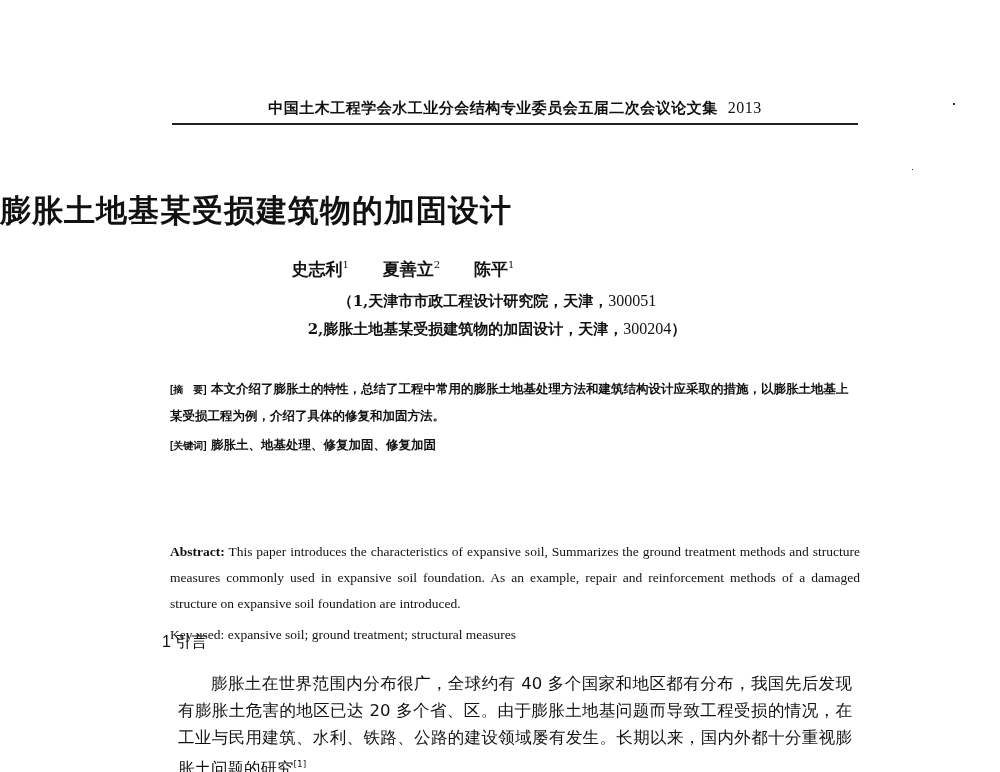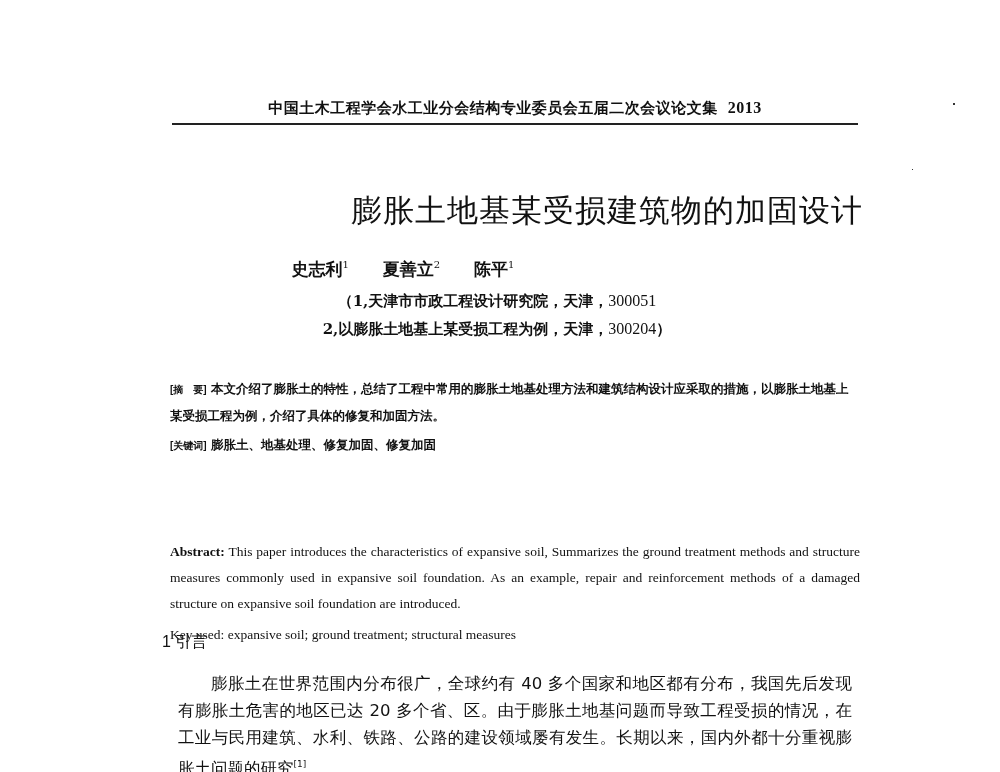--- a/index.html
+++ b/index.html
@@ -1,20 +1,20 @@
 <!DOCTYPE html>
 <html><head>
 <meta charset="utf-8">
 <style>
   html, body { margin:0; padding:0; background:#ffffff; }
   body { width:1000px; height:772px; position:relative; overflow:hidden; font-family:"DejaVu Serif", serif; color:#111; }
   .header { position:absolute; left:172px; top:99px; width:686px; text-align:center; font-size:15px; font-weight:bold; letter-spacing:0.5px; }
-  .header .year { font-family:"Liberation Serif", serif; font-weight:bold; font-size:16px; margin-left:10px; }
+  .header .year { font-family:"Liberation Serif", serif; font-weight:normal; font-size:16px; margin-left:10px; }
   .header-rule { position:absolute; left:172px; top:123px; width:686px; height:2px; background:#222; }
-  .title { position:absolute; left:0; width:863px; top:190px; text-align:right; font-family:"DejaVu Sans", sans-serif; font-weight:normal; font-size:31px; letter-spacing:1px; }
+  .title { position:absolute; left:0; width:863px; top:190px; text-align:left; font-family:"DejaVu Sans", sans-serif; font-weight:bold; font-size:31px; letter-spacing:1px; }
   .authors { position:absolute; left:0; width:806px; top:258px; text-align:center; font-size:17px; font-weight:bold; }
   .authors span.a { margin:0 14px; }
   .authors sup { font-size:10px; font-weight:normal; }
   .affil { position:absolute; left:0; width:994px; text-align:center; font-size:15px; font-weight:bold; }
   .affil .n { font-family:"Liberation Serif", serif; font-weight:normal; font-size:16px; }
   .cn-abs { position:absolute; left:170px; width:690px; font-size:12.5px; font-weight:bold; line-height:26px; }
   .cn-abs .lbl { font-family:Liberation Sans, sans-serif; font-size:10px; }
   .en-abs { position:absolute; left:170px; width:690px; font-family:"Liberation Serif", serif; font-size:13.5px; line-height:26px; text-align:justify;margin-top:44px; }
   .en-abs .lbl { font-weight:bold; }
   .section { position:absolute; left:162px; top:632px; font-family:Liberation Sans, sans-serif; font-size:16px; }
@@ -36,21 +36,21 @@
 <div class="authors">
   <span class="a"><span>史志利</span><sup>1</sup></span>
   <span class="a"><span>夏善立</span><sup>2</sup></span>
   <span class="a"><span>陈平</span><sup>1</sup></span>
 </div>
 
 <div class="affil" style="top:292px">
   <span>（1,</span><span>天津市市政工程设计研究院，天津，</span><span class="n">300051</span><span></span>
 </div>
 <div class="affil" style="top:320px">
-  <span>2,</span><span>以膨胀土地基上某受损工程为例，天津，</span><span class="n">300204</span><span>）</span>
+  <span>2,</span><span>膨胀土地基某受损建筑物的加固设计，天津，</span><span class="n">300204</span><span>）</span>
 </div>
 
 <div class="cn-abs" style="top:376px">
   <span class="lbl">[摘　要]</span>
   <span>本文介绍了膨胀土的特性，总结了工程中常用的膨胀土地基处理方法和建筑结构设计应采取的措施，以膨胀土地基上某受损工程为例，介绍了具体的修复和加固方法。</span>
 </div>
 <div class="cn-abs" style="top:432px">
   <span class="lbl">[关键词]</span>
   <span>膨胀土、地基处理、修复加固、修复加固</span>
 </div>

